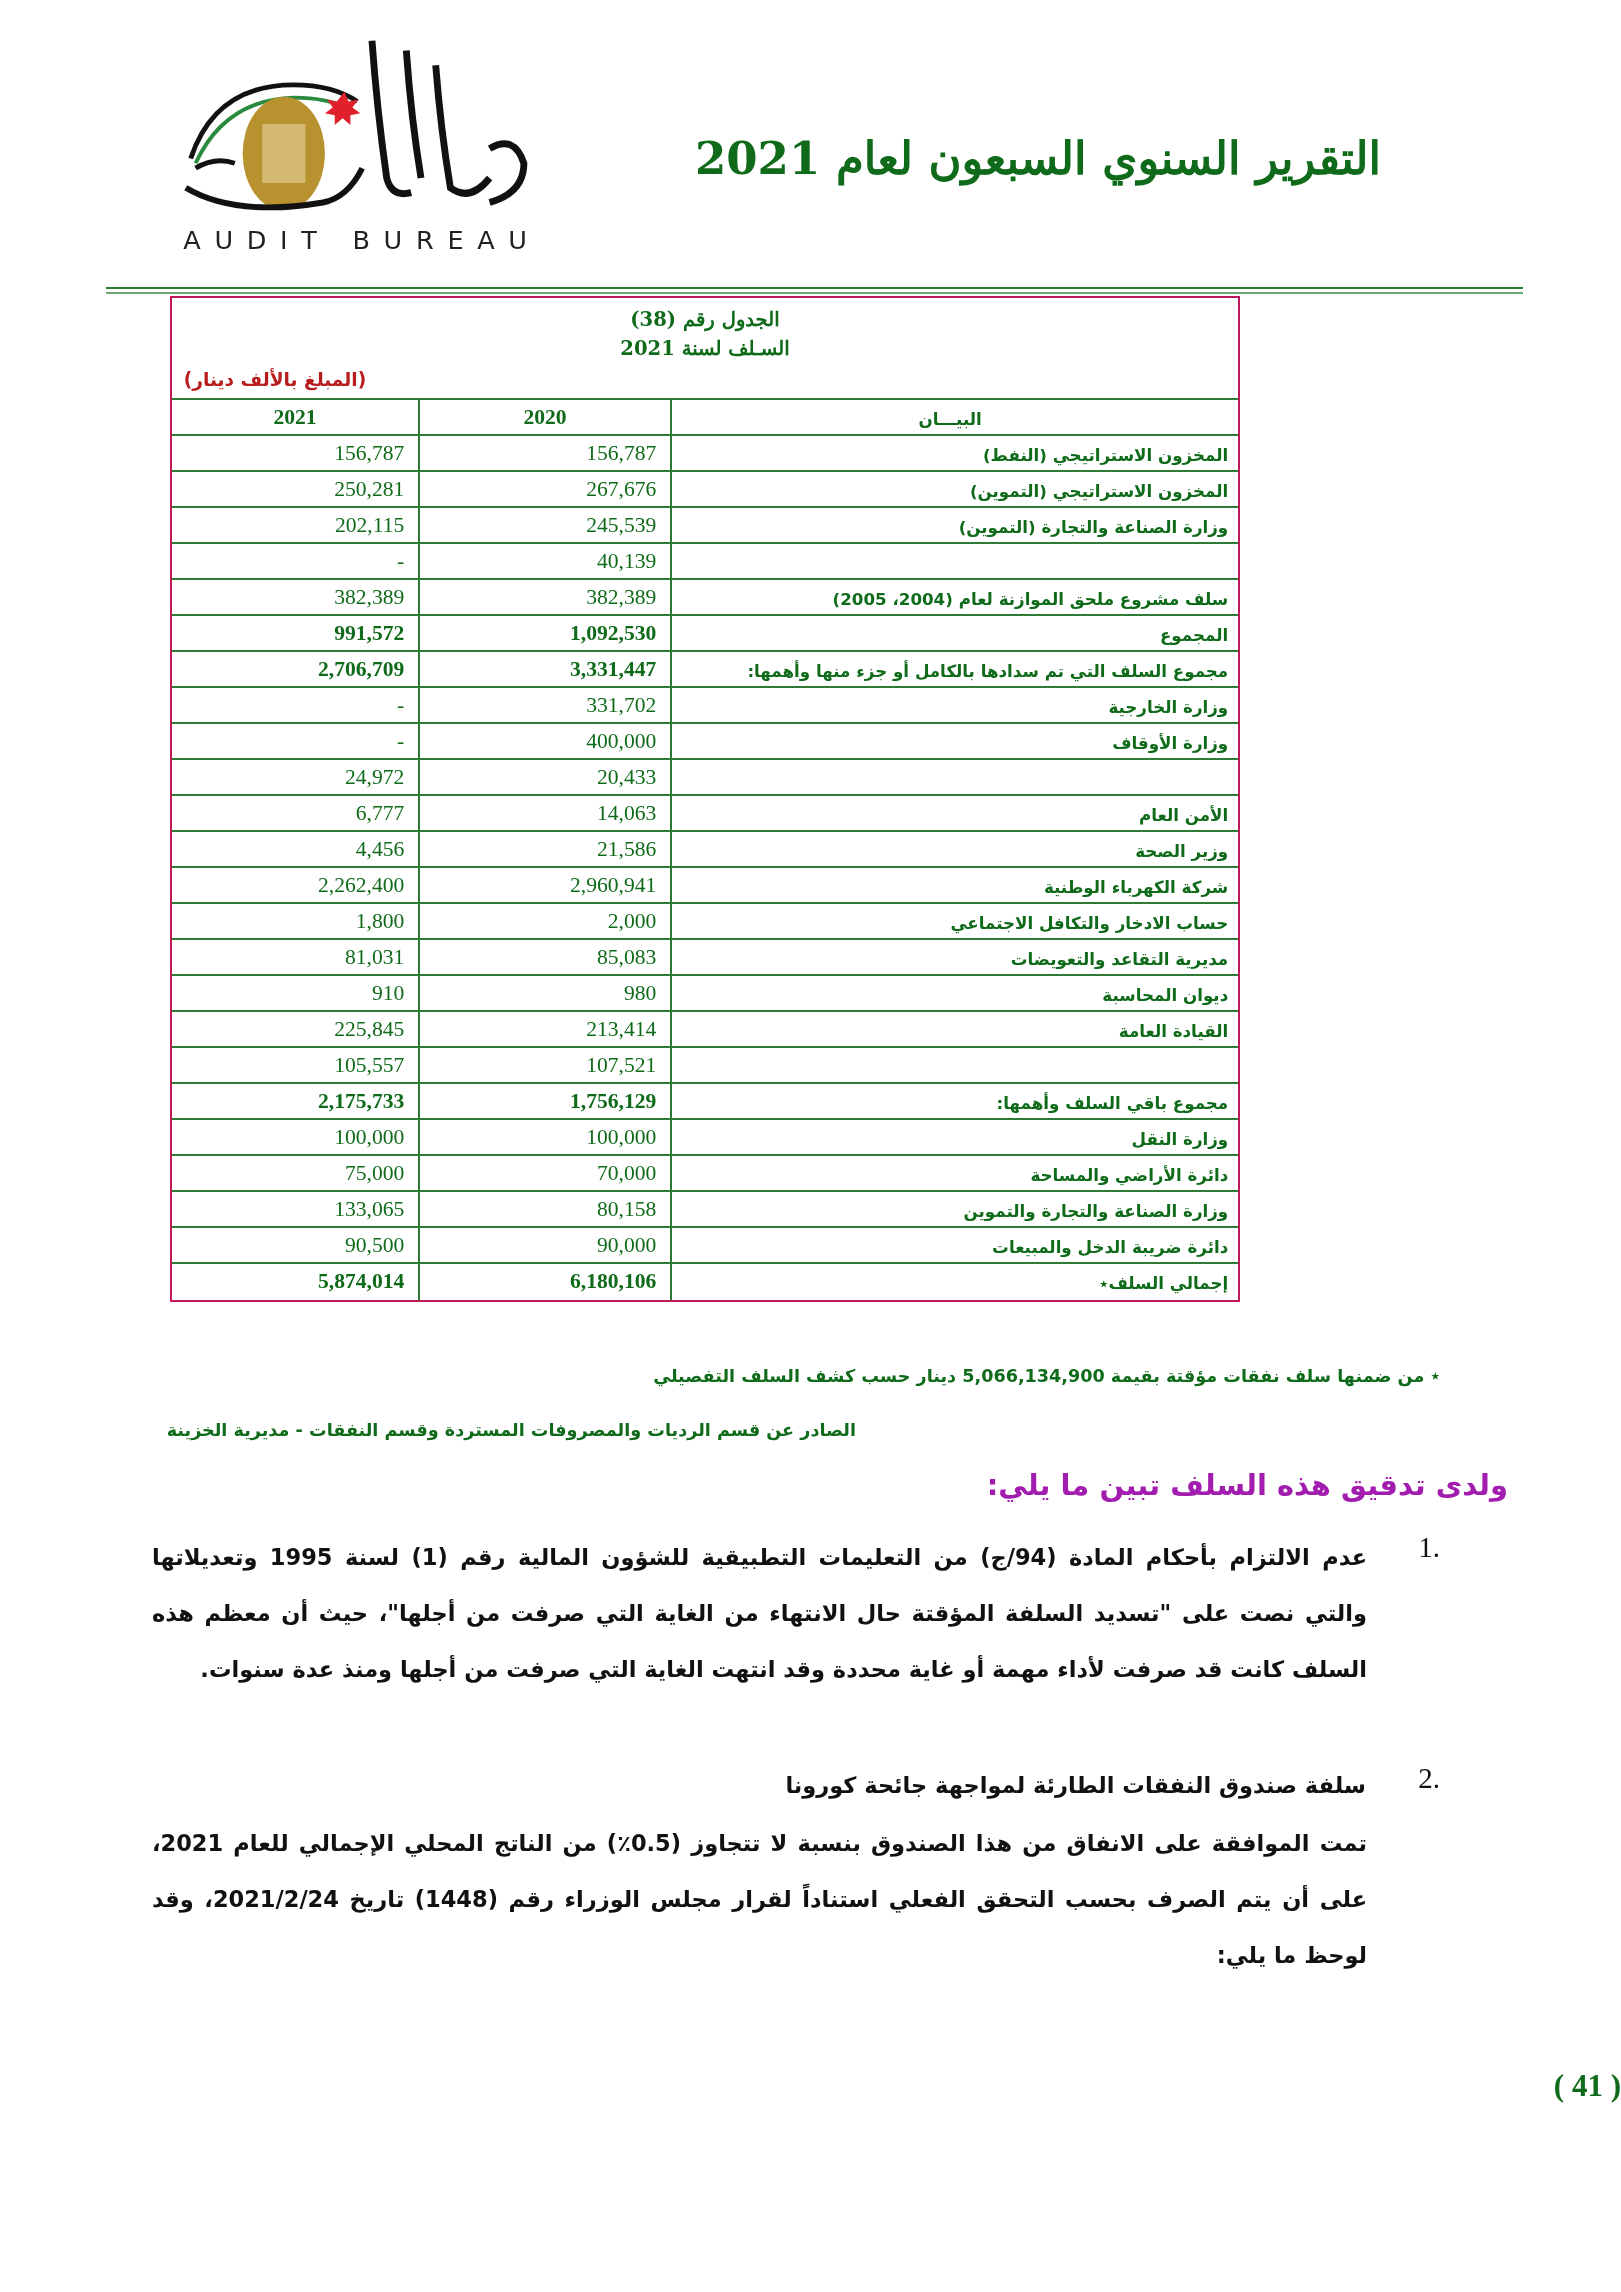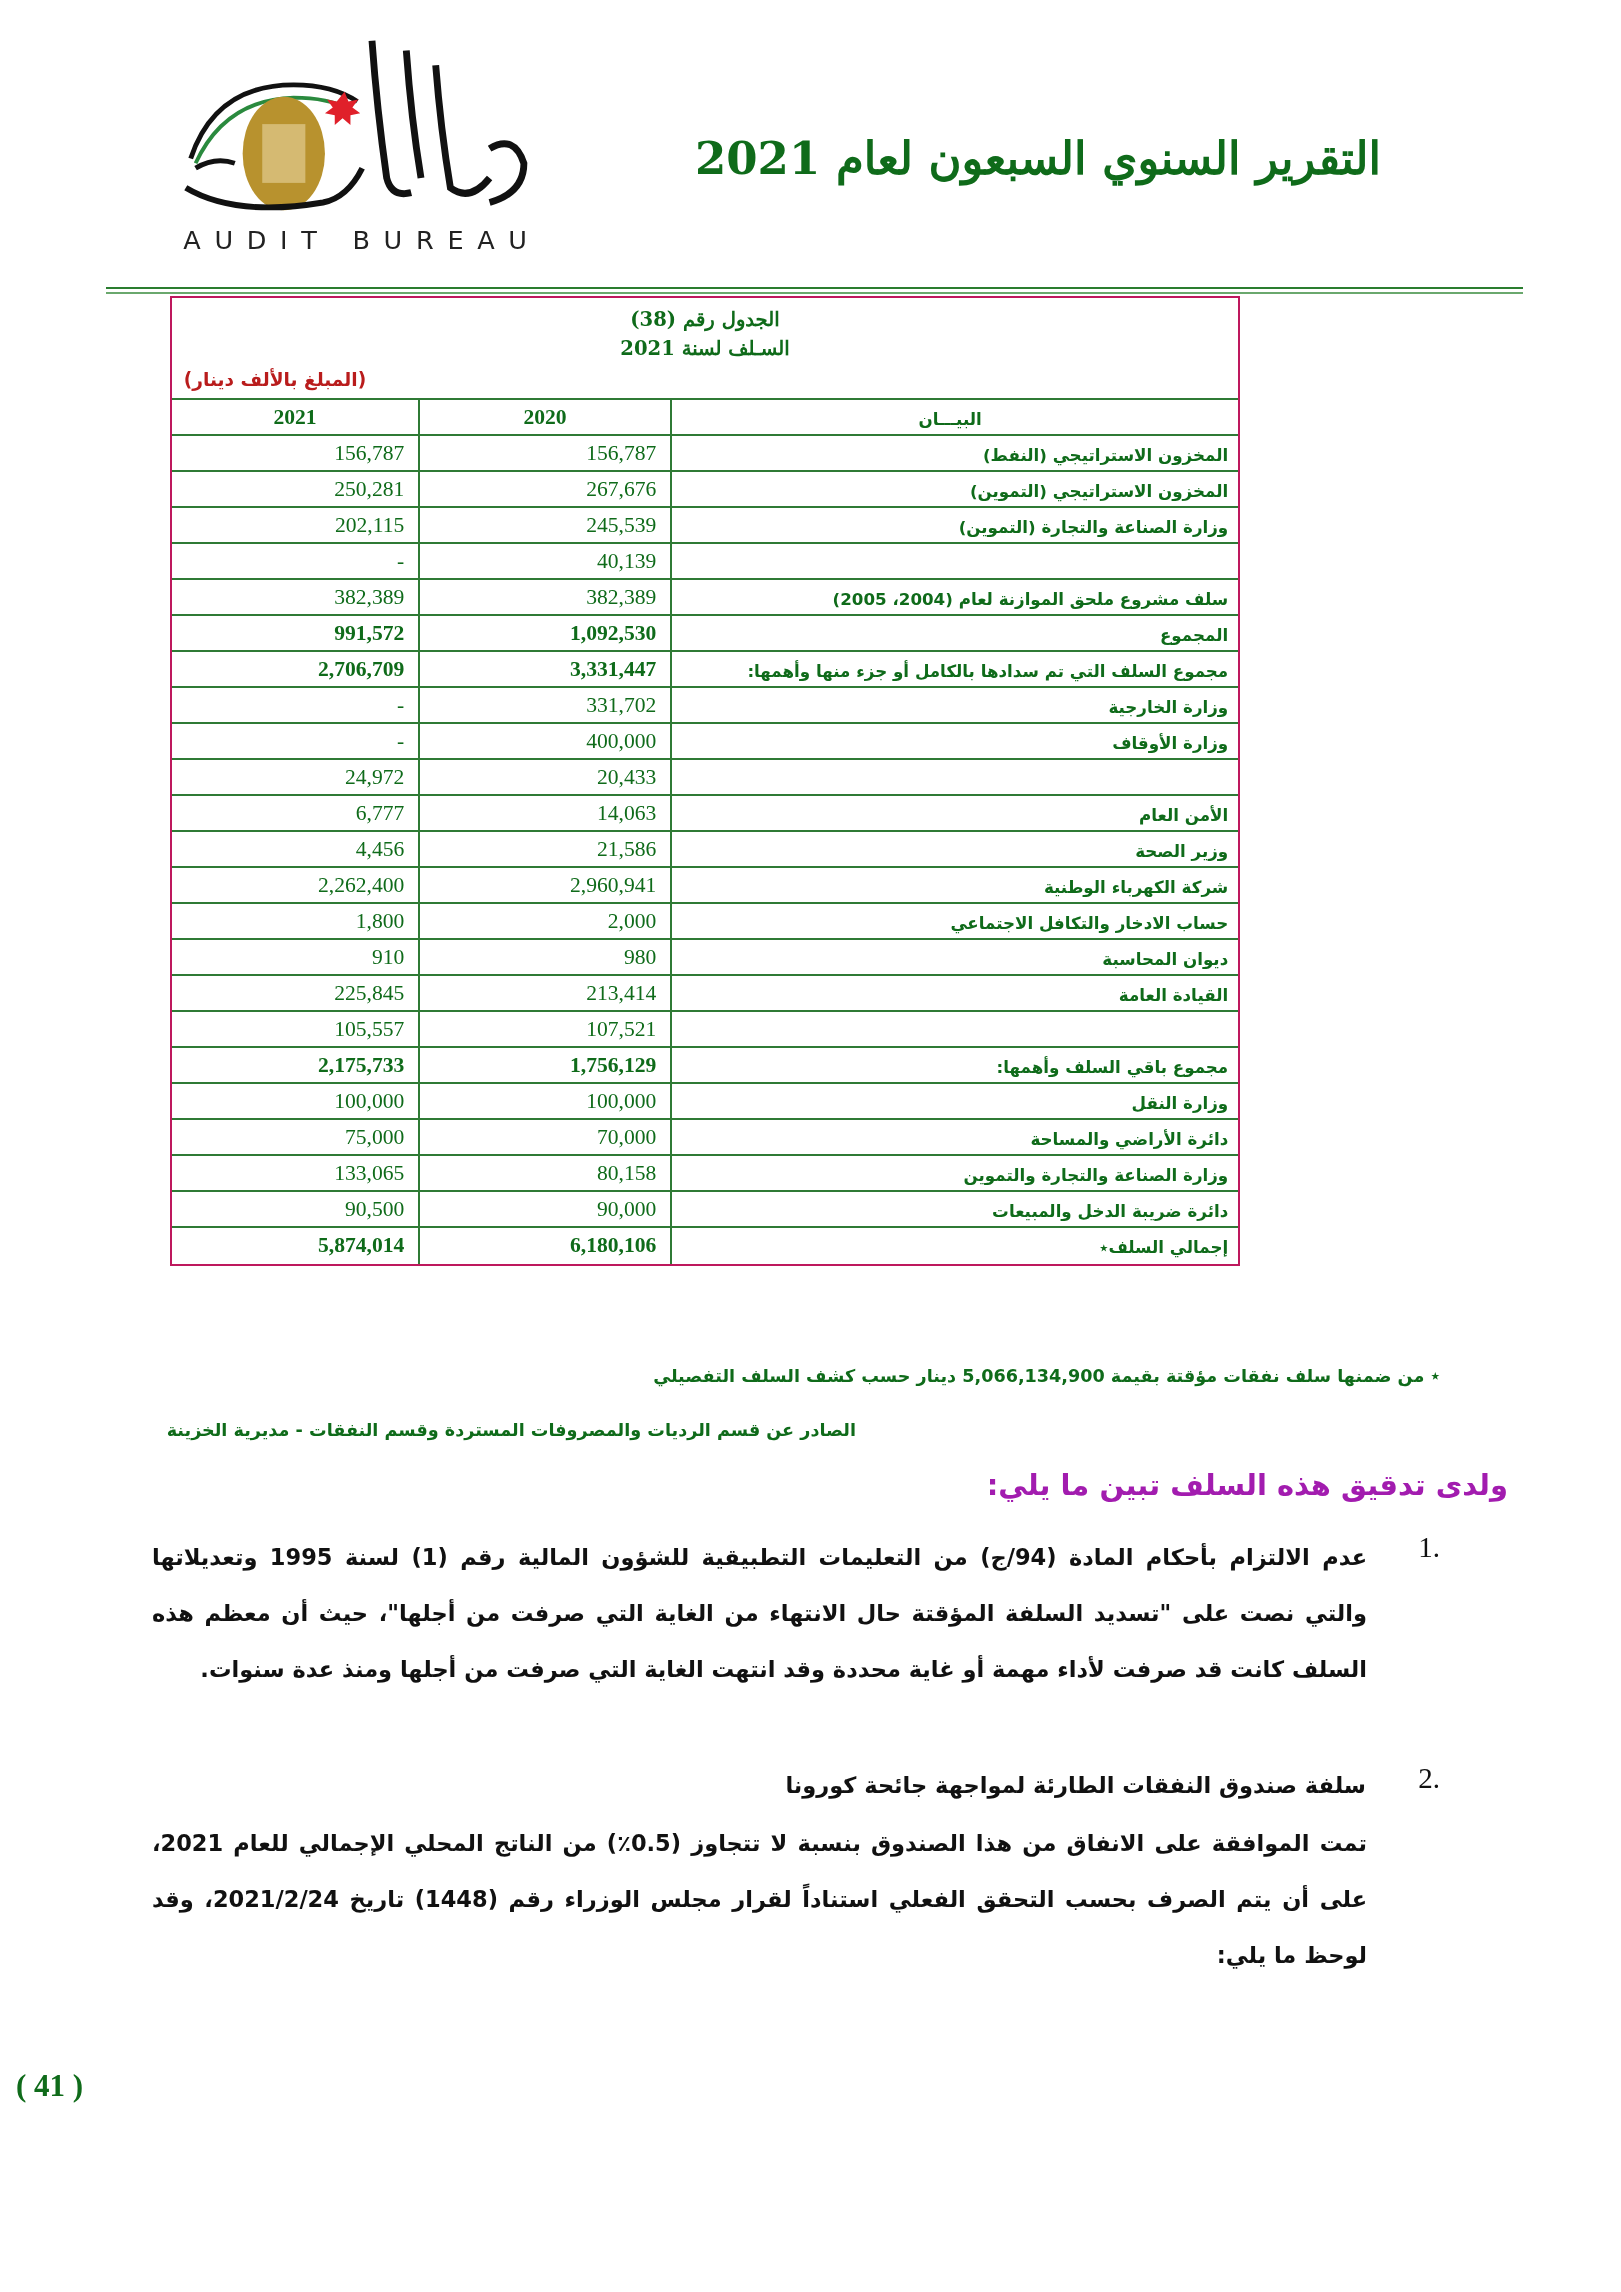--- a/index.html
+++ b/index.html
@@ -28,21 +28,21 @@
   .fn1{top:1366px;}
   .fn2{top:1420px;right:765px;}
   .section-heading{position:absolute;right:113px;top:1468px;direction:rtl;font-family:"DejaVu Sans",sans-serif;font-weight:bold;color:#a21caf;font-size:29px;}
   .para{position:absolute;left:152px;width:1215px;direction:rtl;text-align:justify;font-family:"DejaVu Sans",sans-serif;font-weight:bold;font-size:22.5px;color:#111;line-height:56px;}
   .num{position:absolute;right:181px;font-family:"Liberation Serif",serif;font-size:29px;color:#111;}
   .p1{top:1529px;}
   .n1{top:1531px;}
   .p2h{top:1757px;left:auto;right:255px;width:auto;}
   .n2{top:1762px;}
   .p2{top:1815px;}
-  .page-num{position:absolute;left:0;right:0;top:2068px;text-align:left;font-family:"Liberation Serif",serif;font-weight:bold;font-size:31px;color:#0f6b1a;margin-left:16px;}
+  .page-num{position:absolute;left:0;right:0;top:2068px;text-align:right;font-family:"Liberation Serif",serif;font-weight:bold;font-size:31px;color:#0f6b1a;margin-left:16px;}
 </style>
 </head>
 <body>
 
 <div class="logo">
   <svg width="392" height="196" viewBox="0 0 400 200">
 
     <path d="M15 130 Q40 55 120 55 Q160 55 185 72" fill="none" stroke="#111" stroke-width="5"></path>
 
     <path d="M20 135 Q50 70 120 68 Q155 68 178 80" fill="none" stroke="#2a8a3e" stroke-width="4"></path>
@@ -141,20 +141,25 @@
         <div class="c21">2,262,400</div>
         <div class="c20">2,960,941</div>
         <div class="cdesc">شركة الكهرباء الوطنية</div>
       </div>
       <div class="row">
         <div class="c21">1,800</div>
         <div class="c20">2,000</div>
         <div class="cdesc">حساب الادخار والتكافل الاجتماعي</div>
       </div>
       <div class="row">
+        <div class="c21">81,031</div>
+        <div class="c20">85,083</div>
+        <div class="cdesc">مديرية التقاعد والتعويضات</div>
+      </div>
+      <div class="row">
         <div class="c21">910</div>
         <div class="c20">980</div>
         <div class="cdesc">ديوان المحاسبة</div>
       </div>
       <div class="row">
         <div class="c21">225,845</div>
         <div class="c20">213,414</div>
         <div class="cdesc">القيادة العامة</div>
       </div>
       <div class="row">

